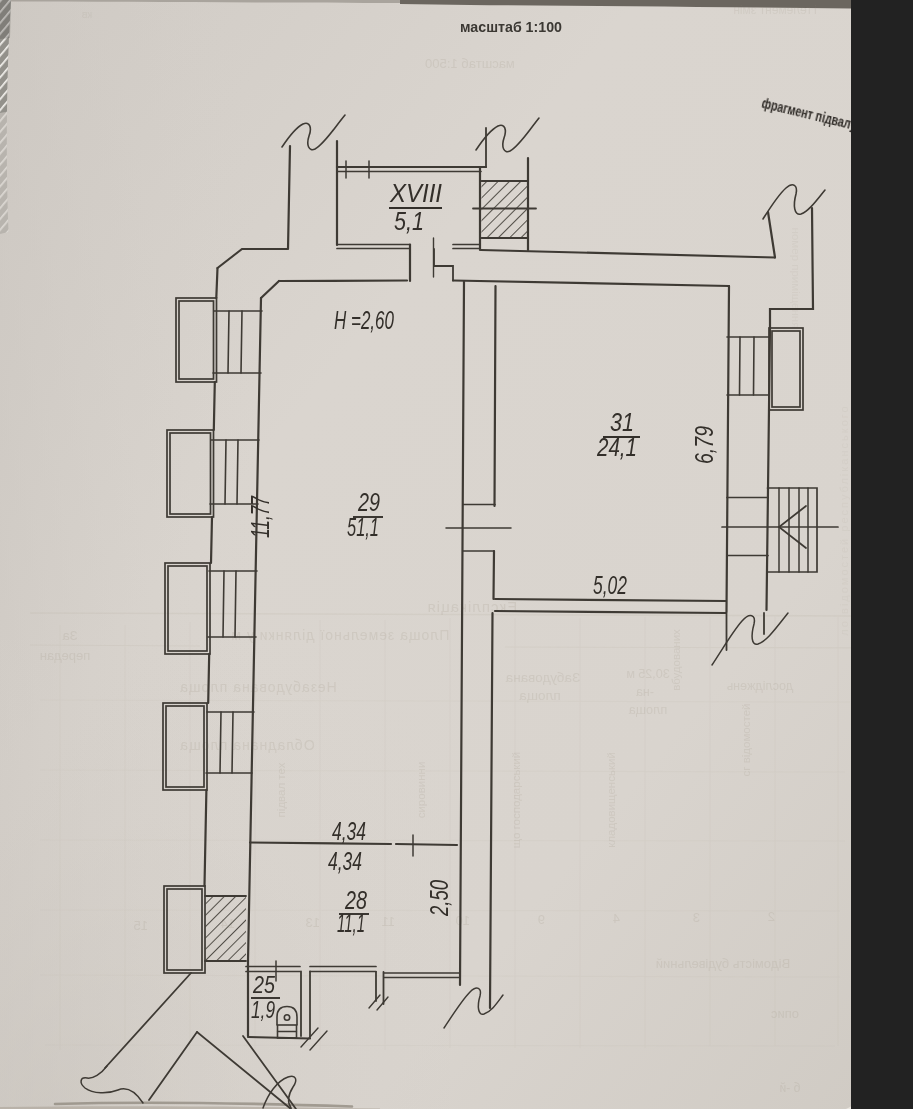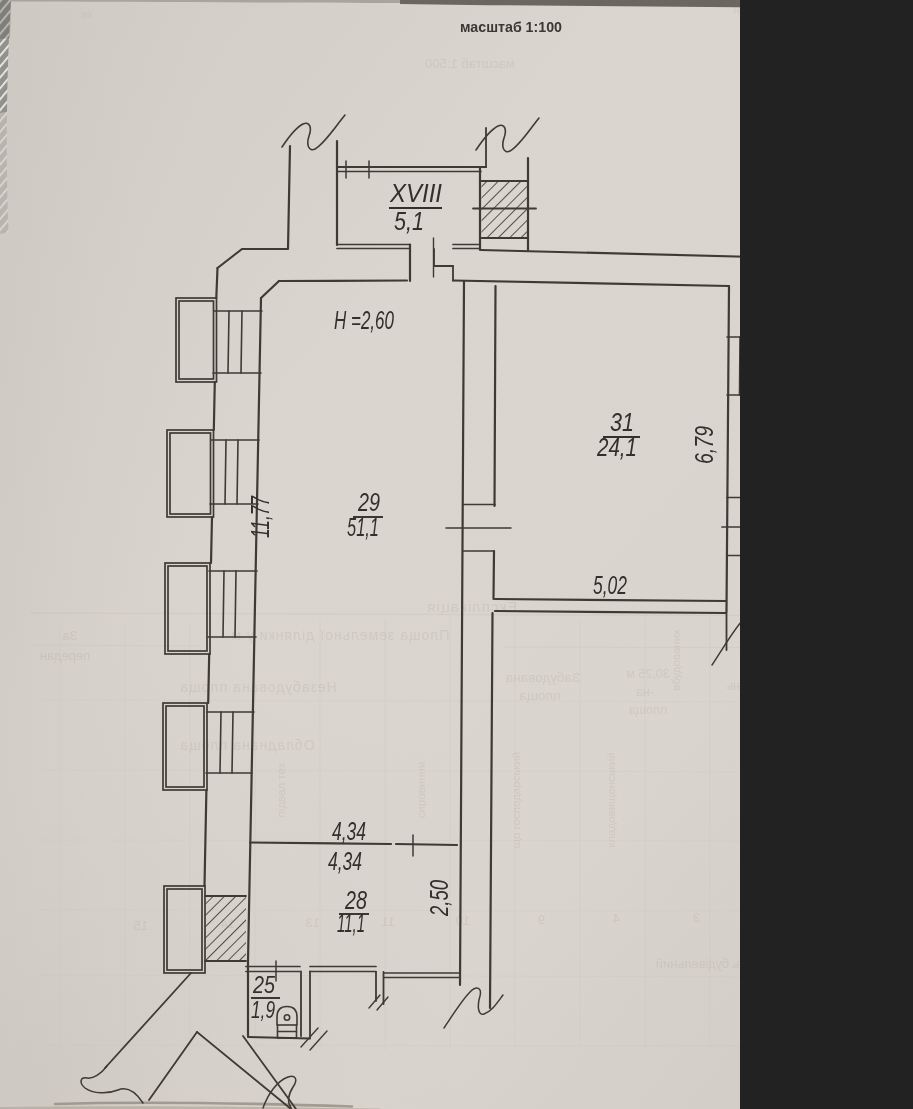--- a/index.html
+++ b/index.html
@@ -1,16 +1,16 @@
 <!DOCTYPE html>
 <html><head>
 <meta charset="utf-8">
 <style>
   html,body{margin:0;padding:0;background:#222;}
-  #page{position:relative;width:740px;height:1109px;overflow:hidden;
+  #page{position:relative;width:851px;height:1109px;overflow:hidden;
         font-family:"Liberation Sans", sans-serif;}
   svg{position:absolute;left:0;top:0;}
   .dim{font-family:"Liberation Sans", sans-serif;font-style:italic;fill:#332f2a;}
   .bleed{font-family:"Liberation Sans", sans-serif;fill:#99907f;}
 </style>
 </head>
 <body>
 <div id="page">
 <svg width="913" height="1109" viewBox="0 0 913 1109">
 <defs>

